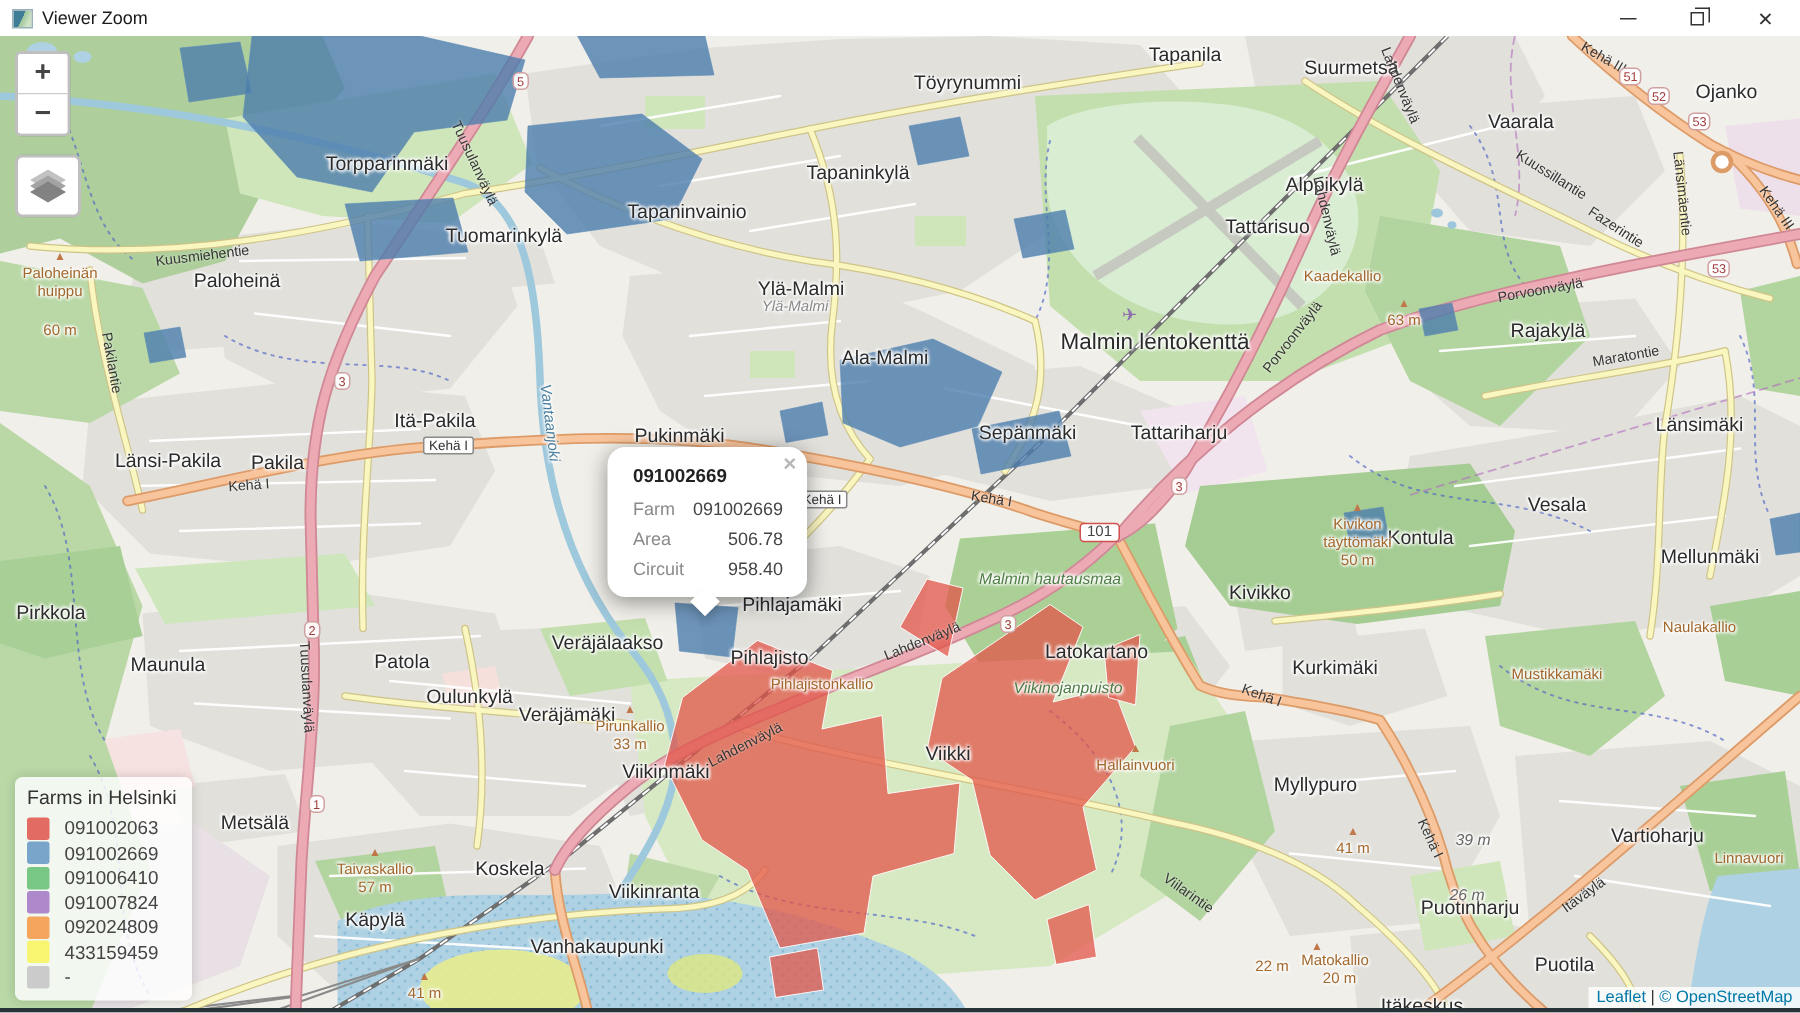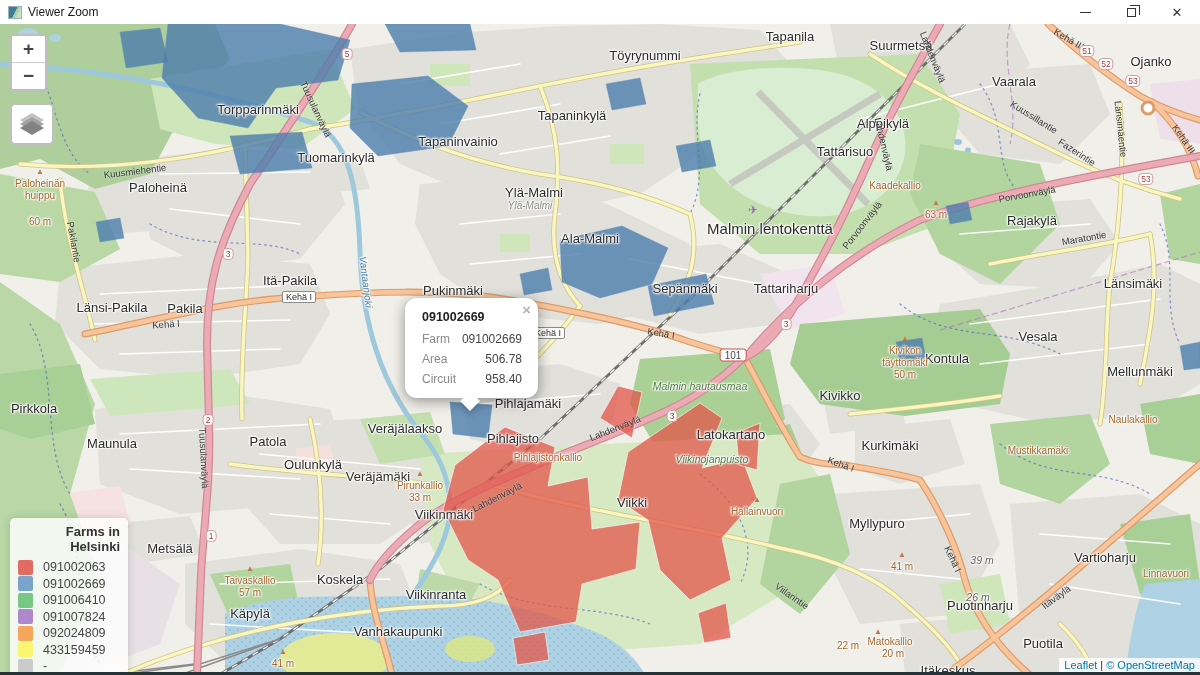--- a/index.html
+++ b/index.html
@@ -74,21 +74,21 @@
                font-weight:bold;line-height:15px;}
   .popup-title{font-size:12.5px;font-weight:bold;color:#222;margin-bottom:8px;}
   .popup-row{display:flex;justify-content:space-between;font-size:12px;margin-top:6px;}
   .popup-row .k{color:#8a8a8a;}
   .popup-row .v{color:#444;}
   .popup-tip{position:absolute;left:58px;top:96px;width:14px;height:14px;background:#fff;
              transform:rotate(45deg);box-shadow:3px 3px 6px rgba(0,0,0,.15);}
   
   .legend{position:absolute;left:10px;top:494px;width:118px;background:rgba(255,255,255,.82);
           border-radius:5px;box-shadow:0 0 8px rgba(0,0,0,.15);padding:6px 8px 7px 8px;z-index:40;}
-  .legend-title{font-size:13px;font-weight:bold;color:#333;margin-bottom:5px;text-align:right;}
+  .legend-title{font-size:13px;font-weight:normal;color:#333;margin-bottom:5px;}
   .legend-row{display:flex;align-items:center;height:16.5px;}
   .legend-swatch{width:15px;height:15px;border-radius:2px;margin-right:10px;flex:none;opacity:.95;}
   .legend-label{font-size:12.5px;color:#454545;}
   
   .attribution{position:absolute;right:0;bottom:3px;background:rgba(255,255,255,.8);
                font-size:11px;color:#333;padding:1px 5px;z-index:40;}
   .attribution a{color:#0078a8;text-decoration:none;}
   .attr-sep{margin:0 3px;color:#333;}
 </style>
 </head>

